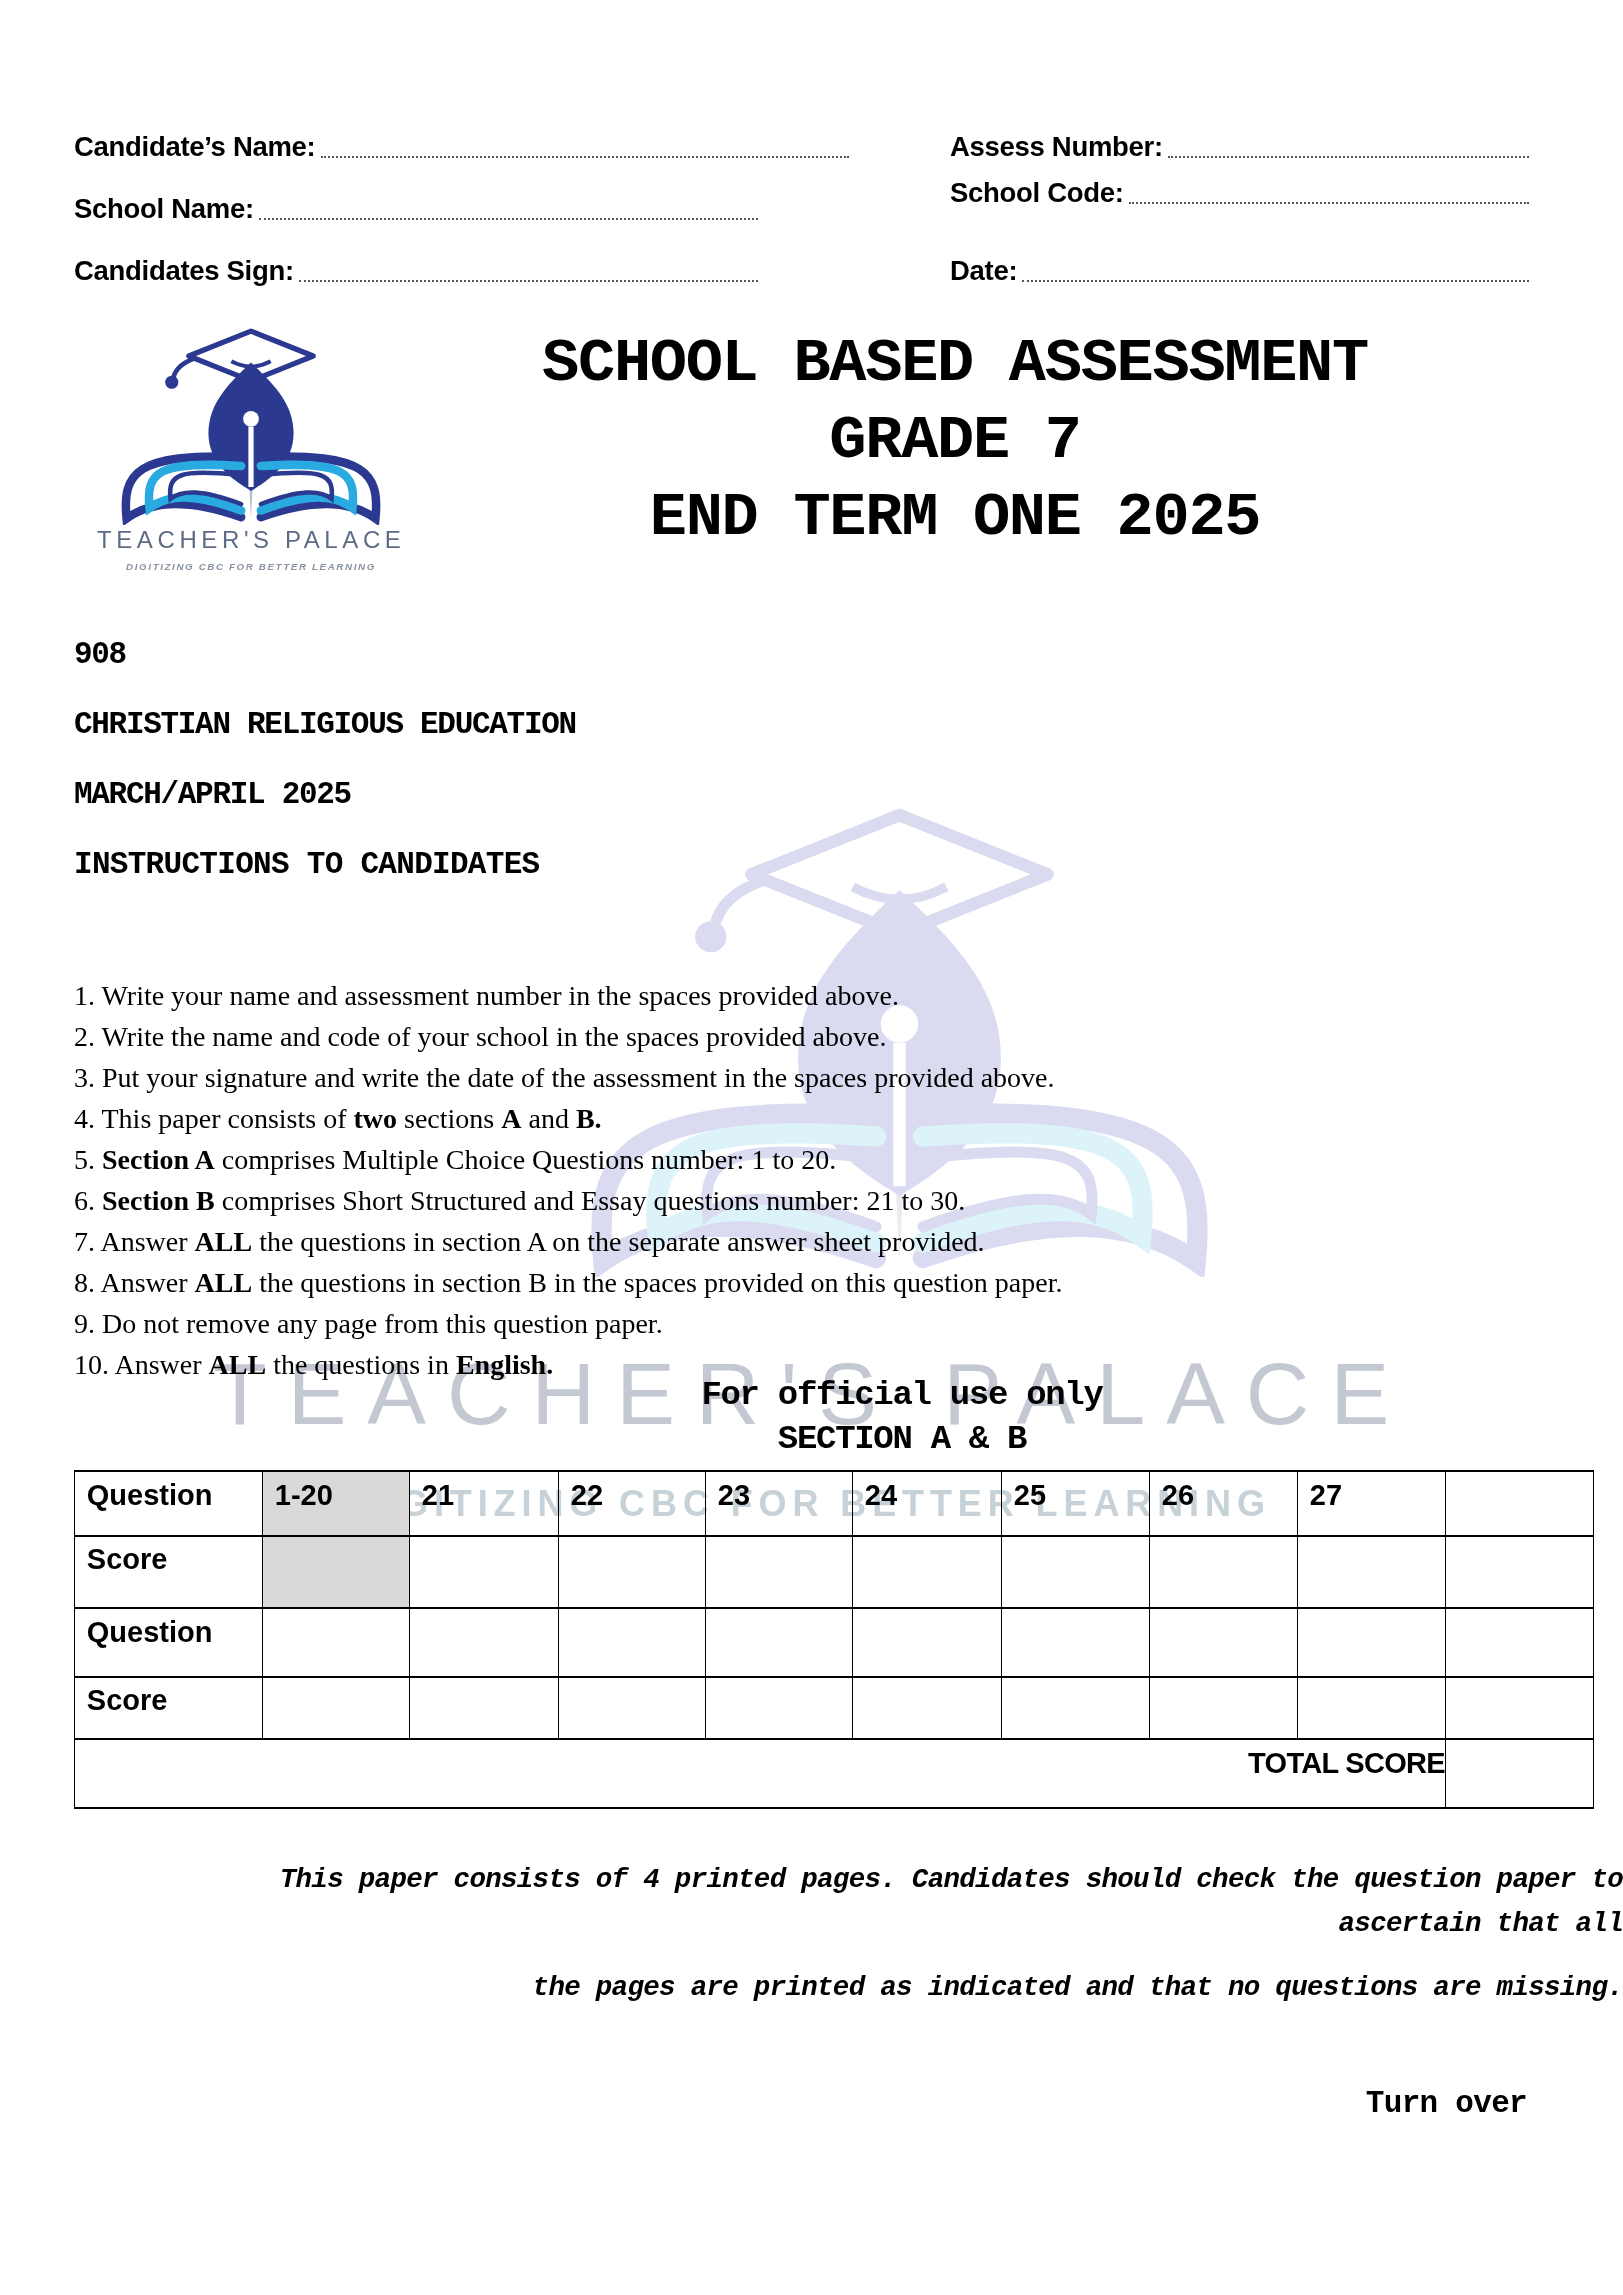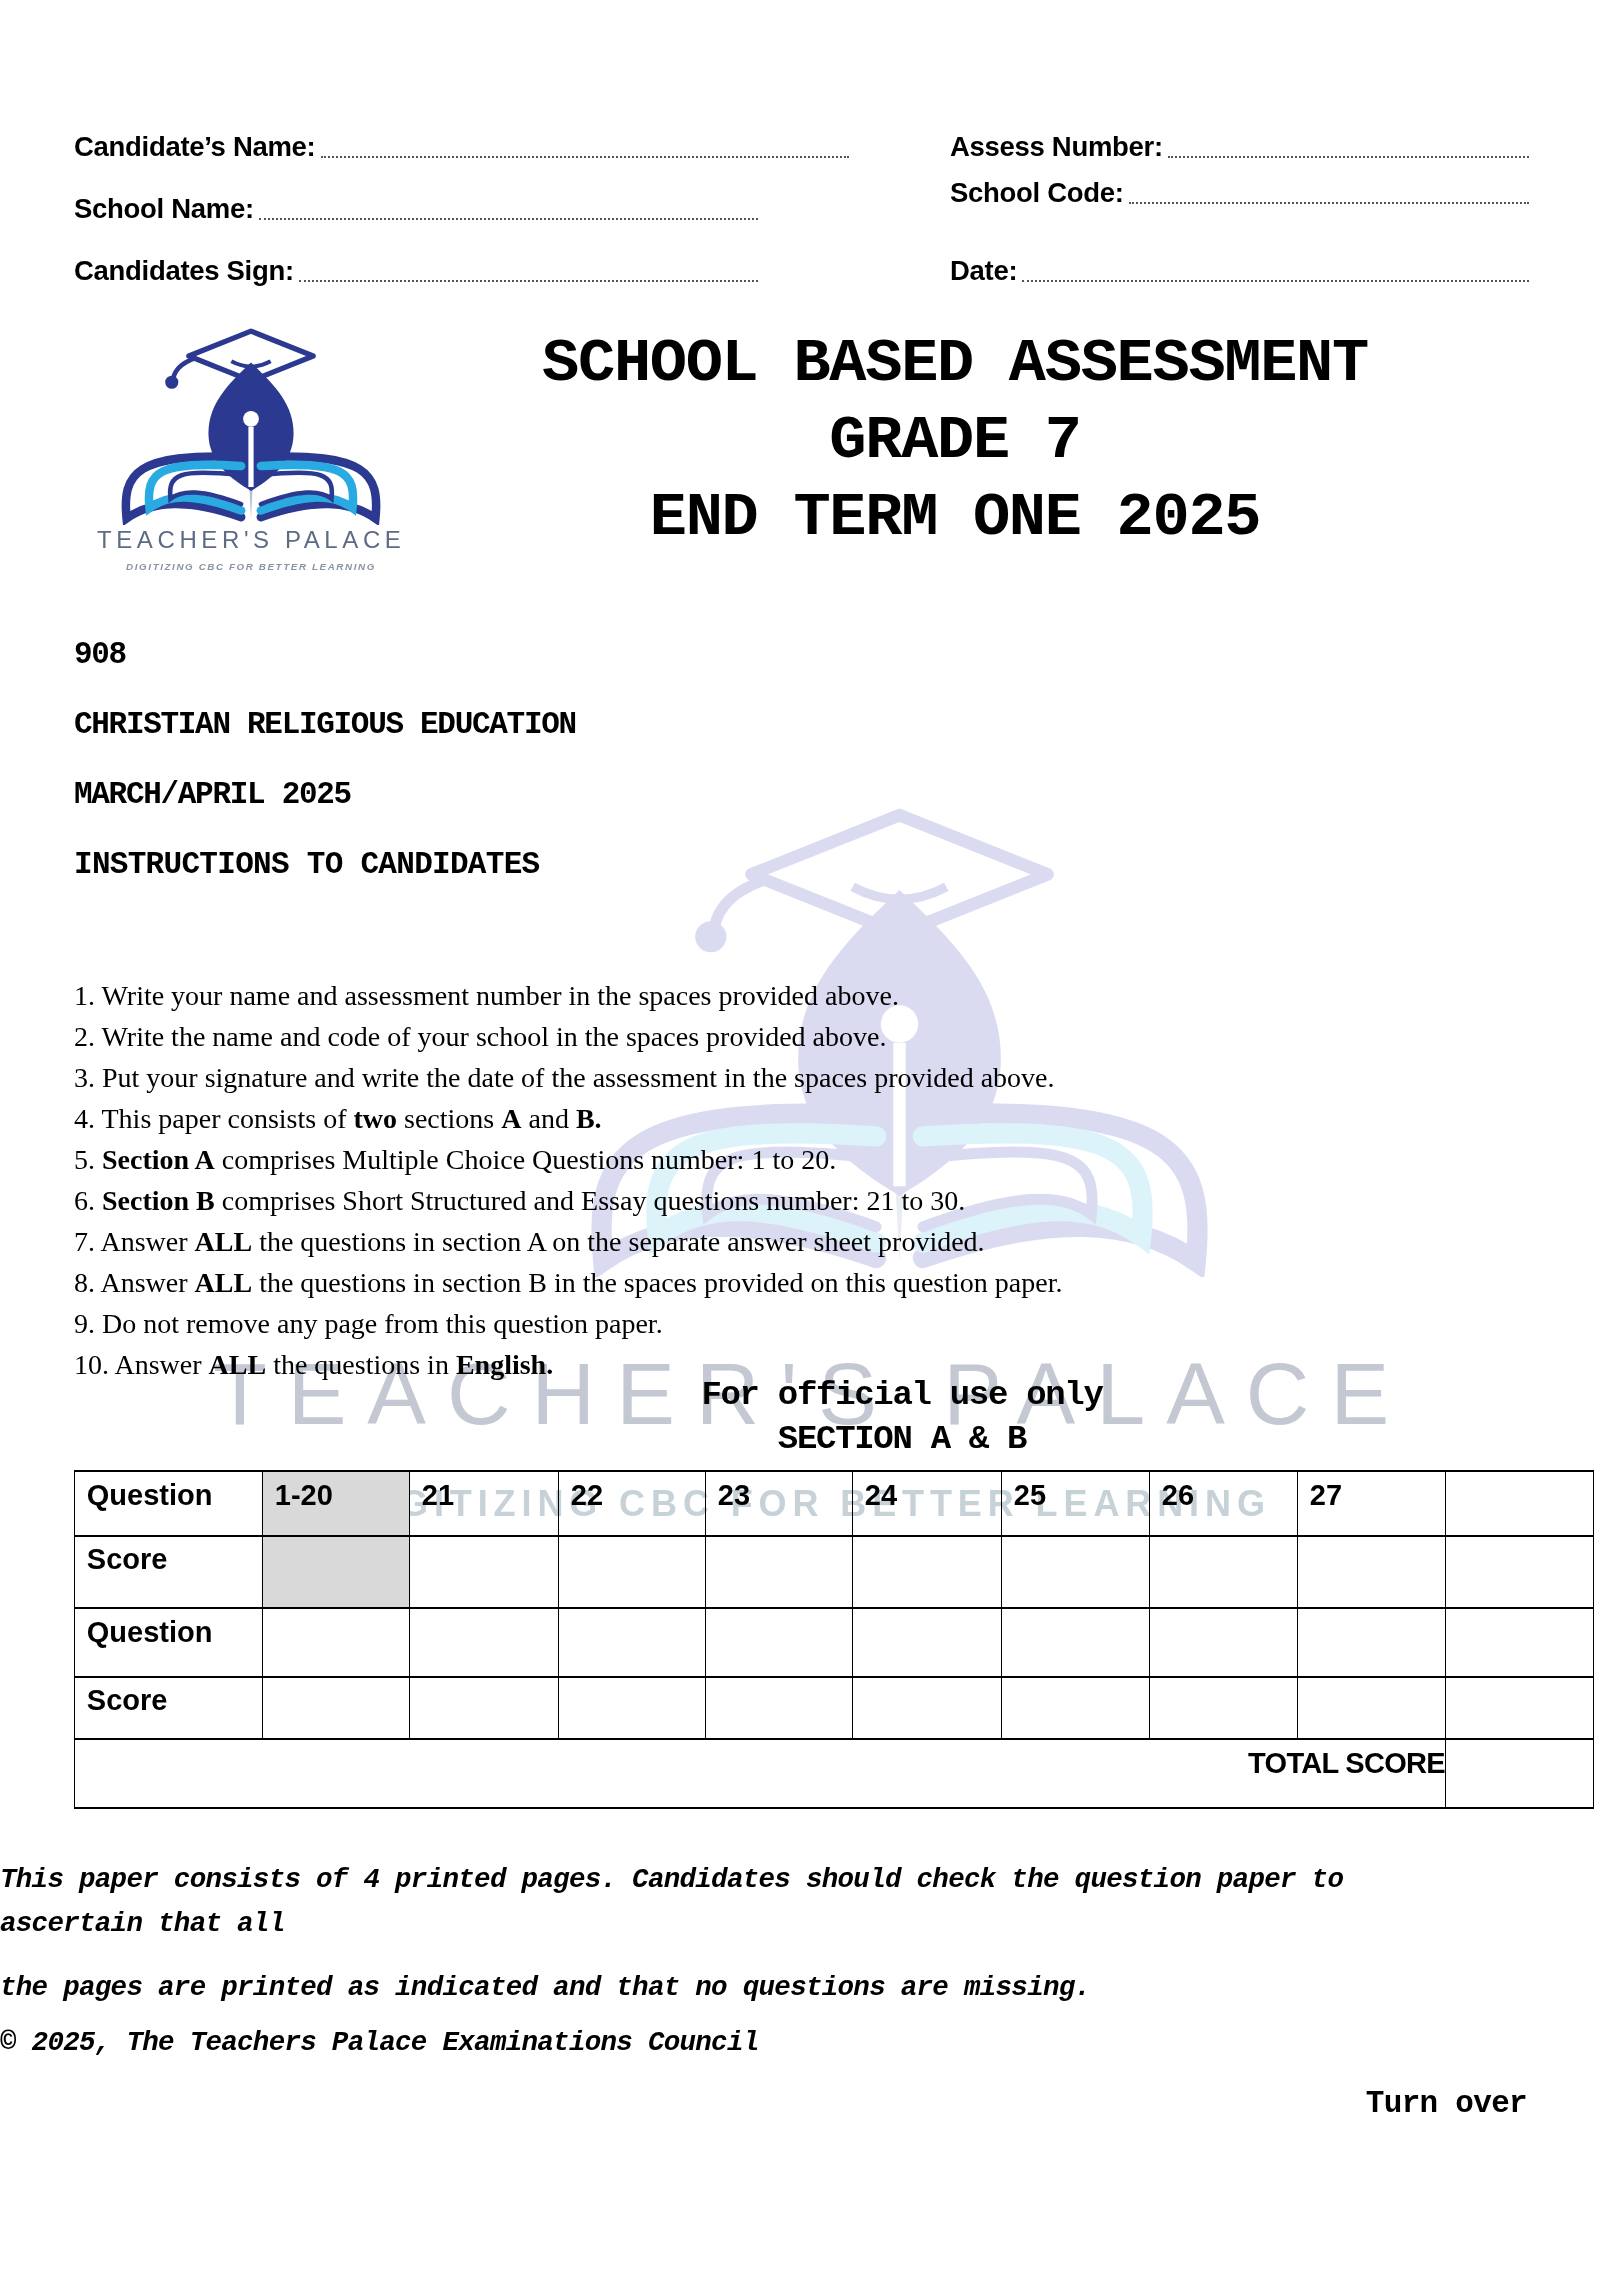--- a/index.html
+++ b/index.html
@@ -44,21 +44,21 @@
                  vertical-align:top;padding:6.5px 0 0 11.8px;overflow:hidden;}
   table.score .gray{background:#d9d9d9;}
   tr.r1 td{height:56px;}
   tr.r2 td{height:64px;}
   tr.r3 td{height:60px;}
   tr.r4 td{height:54px;}
   tr.r5 td{height:60px;}
   td.total{text-align:right;vertical-align:middle;padding:0 14.4px 0 0;letter-spacing:-0.7px;}
 
   
-  .fline{left:0;width:1623px;text-align:left;font-family:"Liberation Mono",monospace;
+  .fline{left:0;width:1623px;text-align:right;font-family:"Liberation Mono",monospace;
          font-weight:bold;font-style:italic;font-size:27.5px;letter-spacing:-0.7px;white-space:nowrap;}
   .turnover{font-family:"Liberation Mono",monospace;font-weight:bold;font-size:31px;letter-spacing:-0.7px;}
 
   
   .wm{position:absolute;z-index:0;}
   .wm-logo{left:533px;top:793px;opacity:0.42;}
   .wm-text1{left:0;width:1623px;top:1343px;text-align:center;font-family:"Liberation Sans",sans-serif;
             font-weight:400;font-size:88px;letter-spacing:21px;color:#c3c8d2;white-space:nowrap;}
   .wm-text2{left:0;width:1623px;top:1483px;text-align:center;font-family:"Liberation Sans",sans-serif;
             font-weight:600;font-size:36px;letter-spacing:5.9px;color:#b3c2cc;opacity:0.75;white-space:nowrap;}
@@ -250,17 +250,16 @@
             <td colspan="9" class="total">TOTAL SCORE</td>
             <td></td>
           </tr>
         </tbody>
     </table>
   </div>
 
   <div class="abs fline" style="top:1864px;">This paper consists of 4 printed pages. Candidates should check the question paper to</div>
   <div class="abs fline" style="top:1908px;">ascertain that all</div>
   <div class="abs fline" style="top:1972px;">the pages are printed as indicated and that no questions are missing.</div>
-  <div class="abs fline" style="top:2027px;">© 2025, The Teachers Palace Examinations Council</div>
   <div class="abs turnover" style="top:2086px;right:96px;">Turn over</div>
 
 </div>
 
 
 </body></html>

